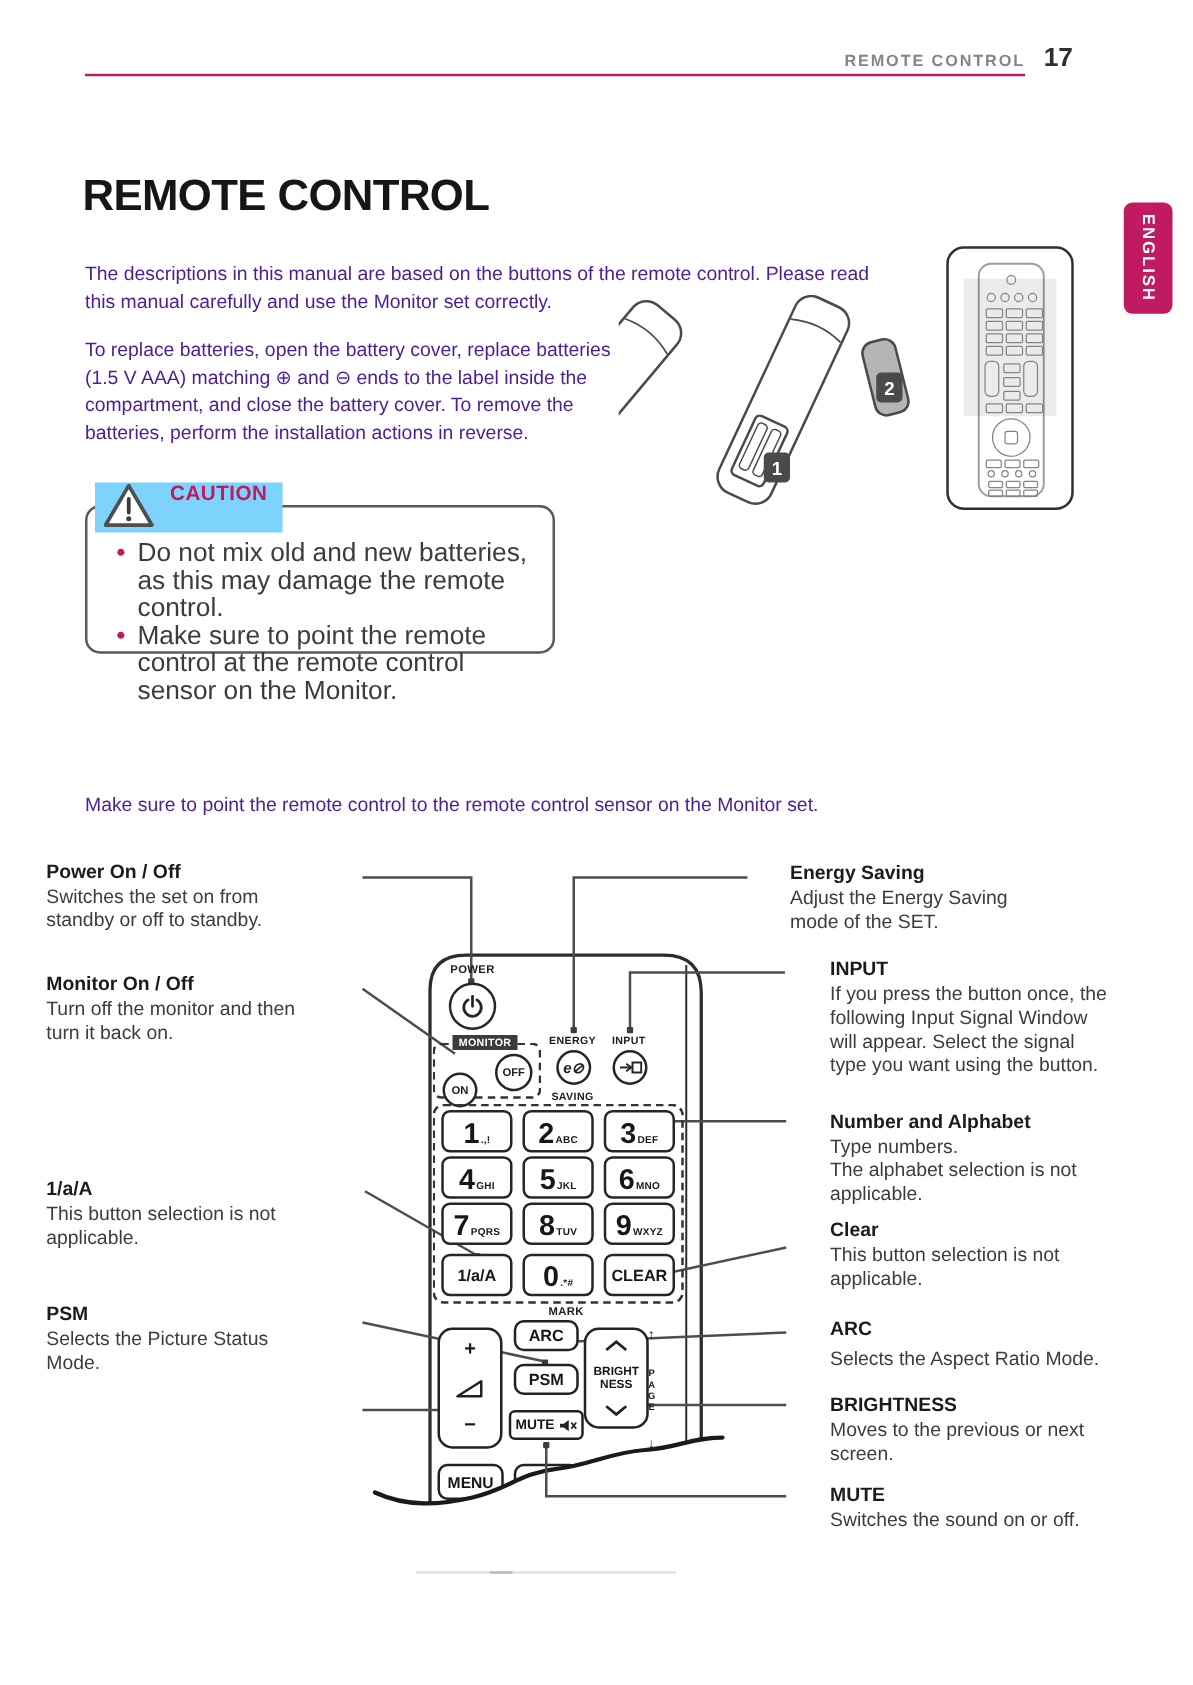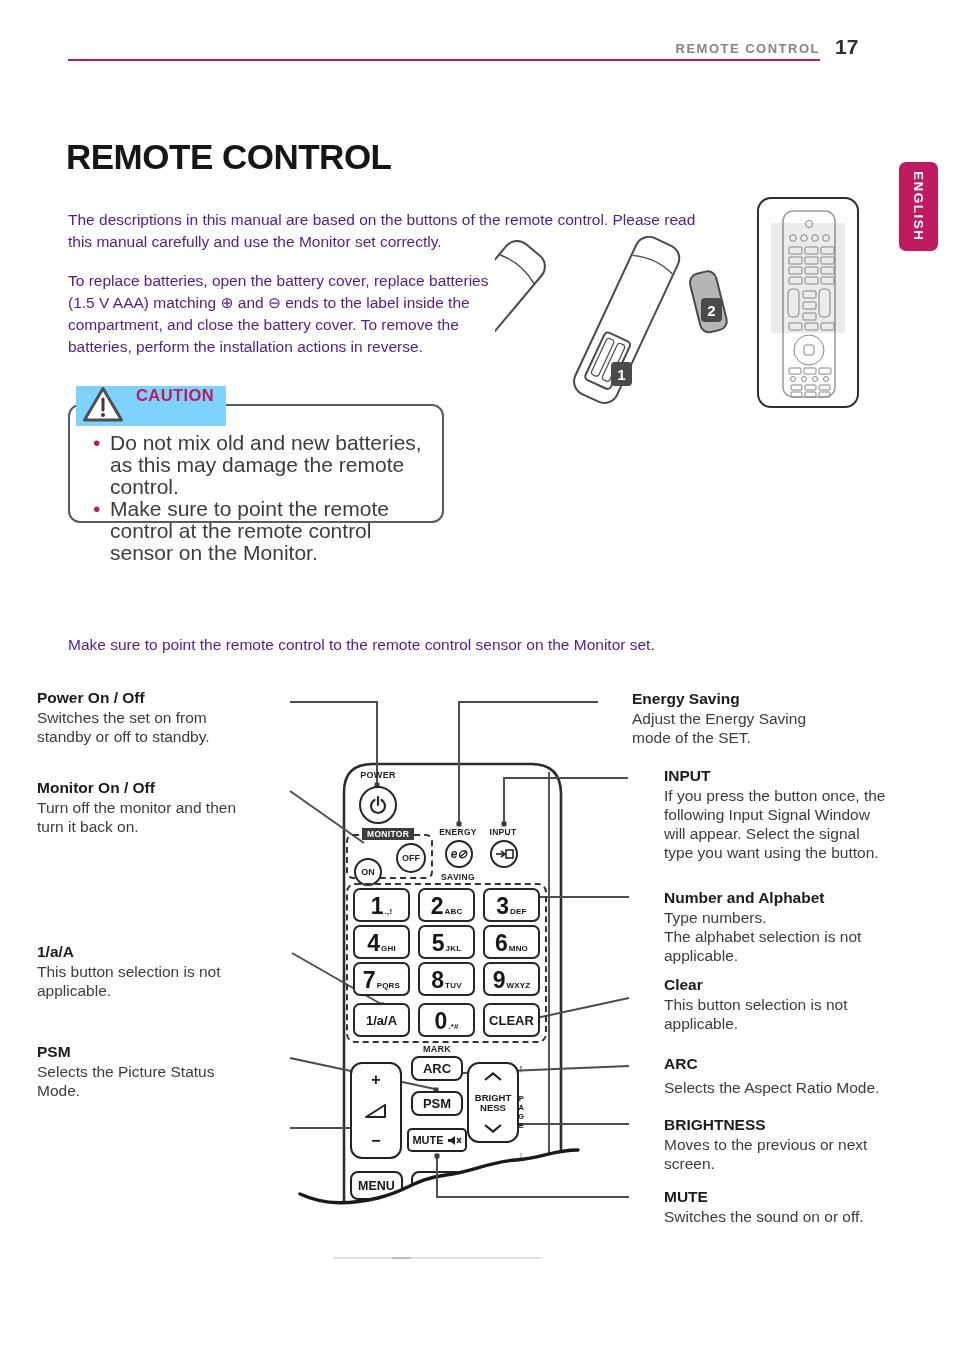--- a/index.html
+++ b/index.html
@@ -278,21 +278,21 @@
       <span class="kd">1/a/A</span>
     </div>
   <div class="abs rc key" style="left:418px;top:1003px;">
       <span class="kd">0</span>
       <span class="ks">.*#</span>
     </div>
   <div class="abs rc key small" style="left:483px;top:1003px;">
       <span class="kd">CLEAR</span>
     </div>
 
-  <div class="abs rc tinylabel" style="left:407px;top:1044px;width:60px;">MARK</div>
+  <div class="abs rc tinylabel" style="left:407px;top:1044px;width:60px;text-align:right;">MARK</div>
   <div class="abs rc rect-btn" style="left:411px;top:1056px;width:52px;height:25px;">ARC</div>
   <div class="abs rc rect-btn" style="left:411px;top:1091px;width:52px;height:25px;">PSM</div>
 
   <div class="abs rc strip" style="left:350px;top:1062px;width:52px;height:97px;">
     <span class="sign">+</span>
     <svg width="24" height="16" viewBox="0 0 24 16">
       <polygon points="2,14 21,14 21,2" fill="#fff" stroke="#222" stroke-width="2" stroke-linejoin="round"></polygon>
     </svg>
     <span class="sign">−</span>
   </div>

